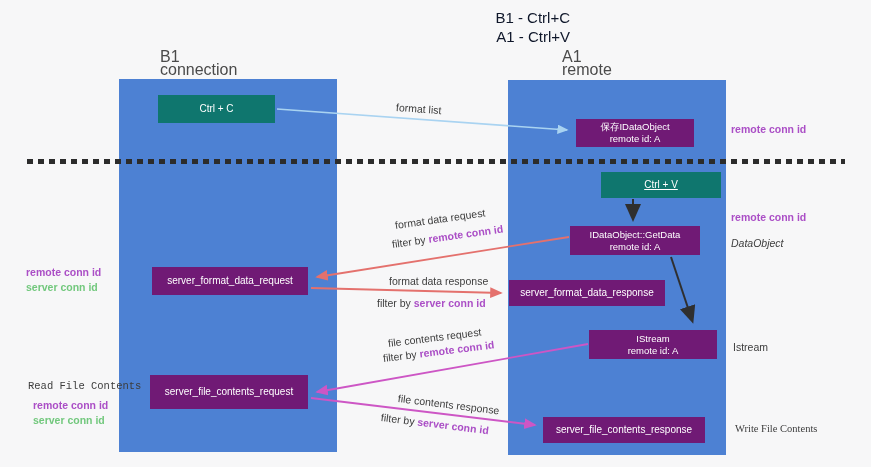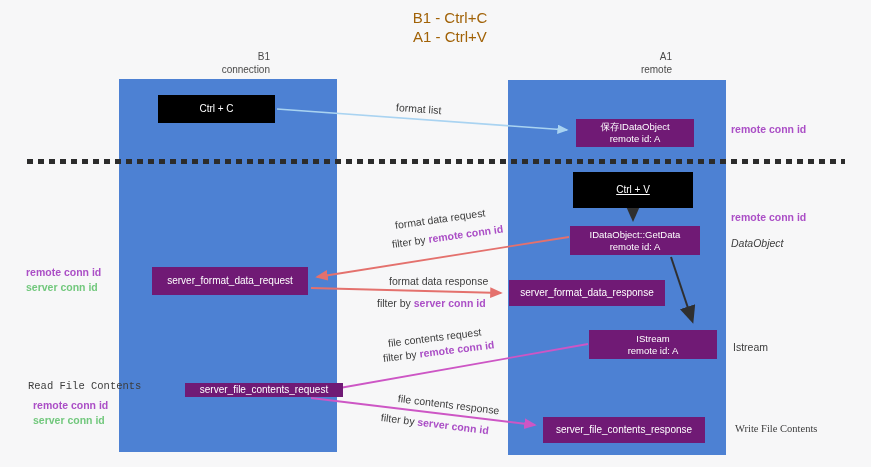--- a/index.html
+++ b/index.html
@@ -1,48 +1,48 @@
 <!DOCTYPE html>
 <html><head>
 <meta charset="utf-8">
 <style>
   html,body { margin:0; padding:0; background:#f7f7f8; font-family:"Liberation Sans", sans-serif; }
   #canvas { position:relative; width:871px; height:467px; background:#f7f7f8; overflow:hidden; }
   .abs { position:absolute; }
 
   
-  #title { left:330px; top:8px; width:240px; text-align:center; font-size:15px; color:#a16207; line-height:19px; }
+  #title { left:330px; top:8px; width:240px; text-align:right; font-size:15px; color:#0f172a; line-height:19px; }
 
   
-  .col-header { text-align:right; font-size:10px; color:#4a4a4a; line-height:13px; }
+  .col-header { text-align:left; font-size:16px; color:#4a4a4a; line-height:13px; }
   #hdr-left  { left:160px; top:50px; width:110px; }
   #hdr-right { left:562px; top:50px; width:110px; }
 
   
   .col { background:#4d81d3; }
   #col-left  { left:119px; top:79px;  width:218px; height:373px; }
   #col-right { left:508px; top:80px;  width:218px; height:375px; }
 
   
   #separator { left:27px; top:159px; width:818px; height:5px;
     background:repeating-linear-gradient(90deg,#2c2c2c 0px,#2c2c2c 6px,rgba(0,0,0,0) 6px,rgba(0,0,0,0) 11px); }
 
   
   .node { display:flex; flex-direction:column; align-items:center; justify-content:center;
           text-align:center; color:#fff; font-size:10px; line-height:12px; }
-  .green  { background:#000000; }
+  .green  { background:#0f766e; }
   .orange { background:#701a75; }
   #ctrl-c-box        { left:158px; top:95px;  width:117px; height:28px; }
   #saved-obj-box     { left:576px; top:119px; width:118px; height:28px; font-size:9.5px; }
-  #ctrl-v-box        { left:573px; top:172px; width:120px; height:36px;text-decoration:underline; }
+  #ctrl-v-box        { left:601px; top:172px; width:120px; height:26px;text-decoration:underline; }
   #getdata-box       { left:570px; top:226px; width:130px; height:29px; font-size:9.5px; }
   #fmt-req-box       { left:152px; top:267px; width:156px; height:28px; }
   #fmt-resp-box      { left:509px; top:280px; width:156px; height:26px; }
   #istream-box       { left:589px; top:330px; width:128px; height:29px; font-size:9.5px; }
-  #file-req-box      { left:150px; top:383px; width:158px; height:14px;margin-left:35px; }
+  #file-req-box      { left:150px; top:375px; width:158px; height:34px; }
   #file-resp-box     { left:543px; top:417px; width:162px; height:26px; }
 
   
   .lbl        { font-size:10.5px; color:#3d3d3d; white-space:nowrap; }
   .purple     { color:#ab4fc6; font-weight:bold; }
   .greentxt   { color:#72c87d; font-weight:bold; }
   #lbl-remote-top   { left:731px; top:123px; }
   #lbl-remote-mid   { left:731px; top:211px; }
   #lbl-dataobject   { left:731px; top:237px;font-style:italic; }
   #lbl-istream      { left:733px; top:341px; }

